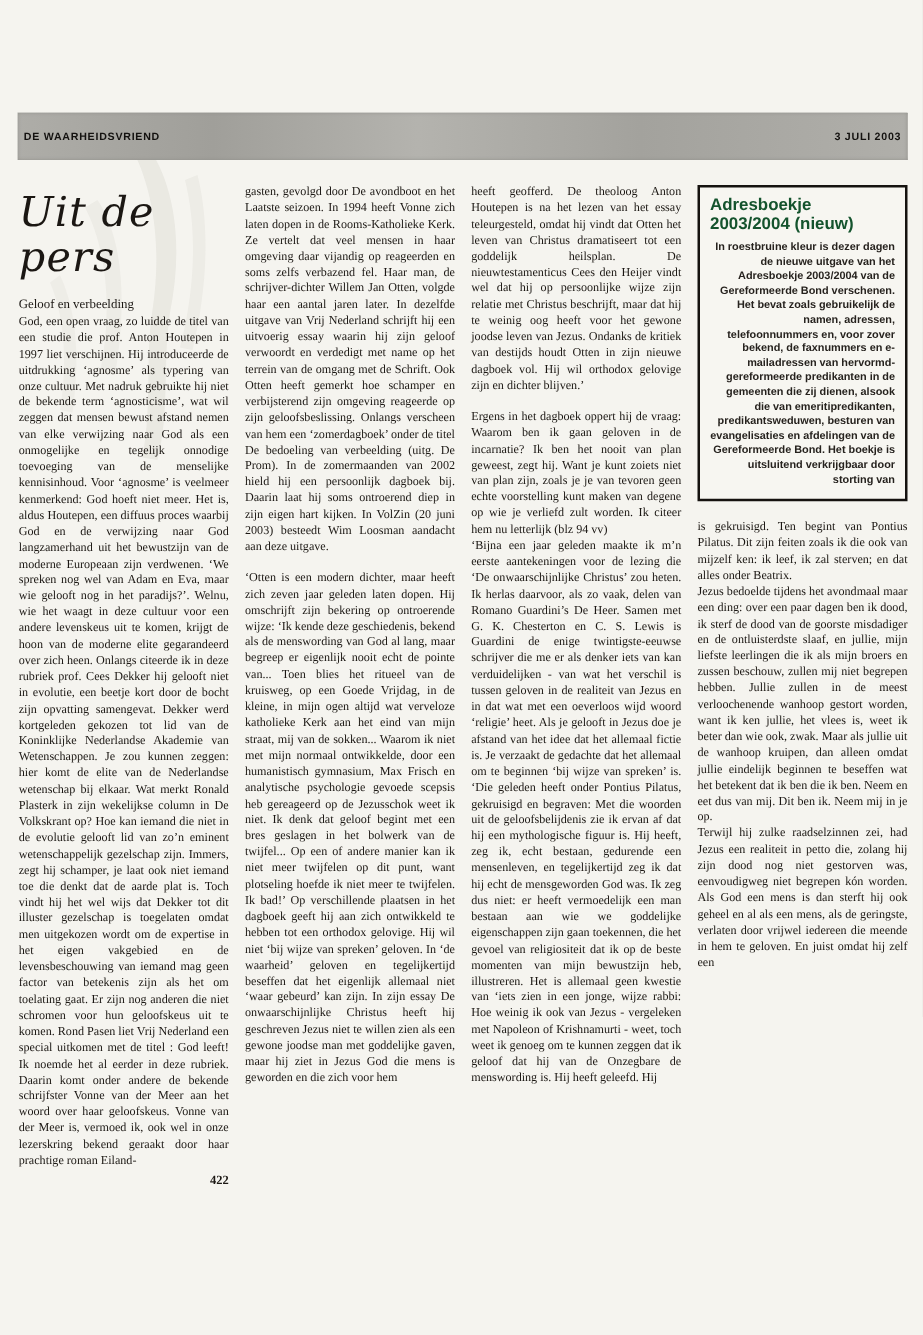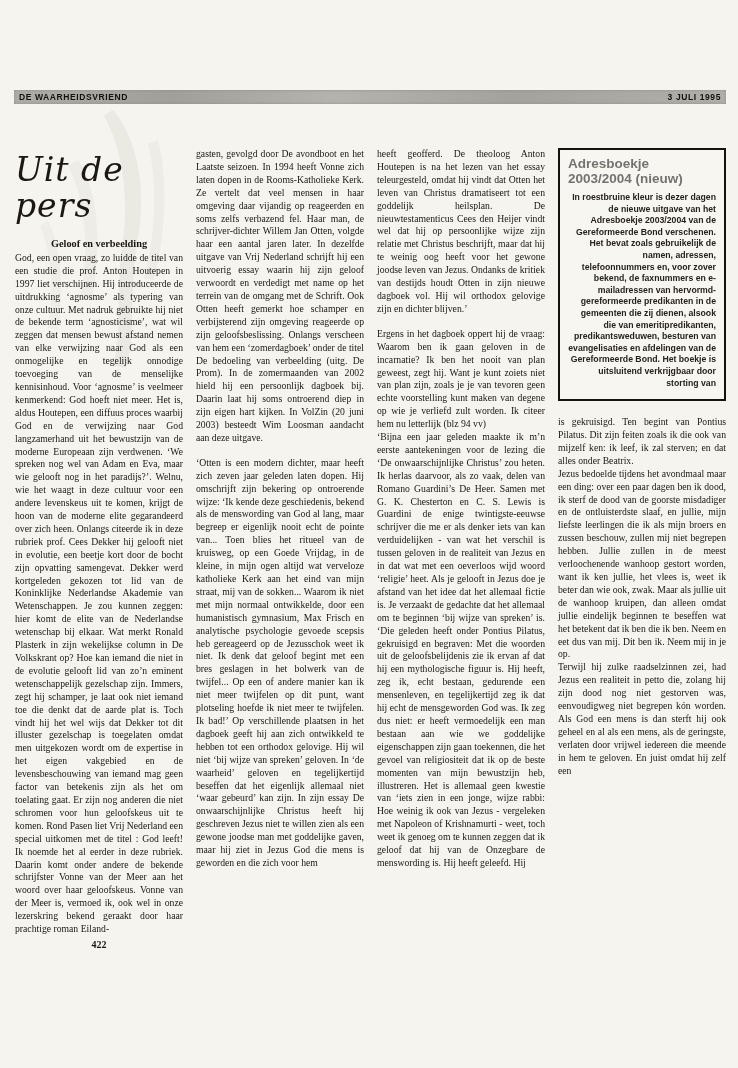--- a/index.html
+++ b/index.html
@@ -1,35 +1,35 @@
 <!DOCTYPE html>
 <html lang="nl"><head>
 <meta charset="utf-8">
 <style>
   html,body{margin:0;padding:0;background:#e9e8e3;}
   .page{position:relative;width:738px;height:1068px;background:#f5f4ef;overflow:hidden;
         font-family:"Liberation Serif",serif;color:#1b1713;}
   .header-strip{position:absolute;left:14px;right:12px;top:90px;height:14px;
-        display:flex;justify-content:space-between;align-items:center;padding:0 5px;
+        display:flex;justify-content:space-between;align-items:center;padding:12px 5px;
         background:linear-gradient(90deg,#aeada8 0%,#a09f9a 22%,#b4b3ae 45%,#a3a29d 70%,#b0afaa 100%);
         box-shadow:inset 0 0 3px #8f8e89;
         font-family:"Liberation Sans",sans-serif;font-size:8.5px;font-weight:bold;
         letter-spacing:.6px;color:#141210;}
   .col{position:absolute;top:124px;width:168px;font-size:9.7px;line-height:12.9px;
         text-align:justify;margin-top:24px;}
   .col1{left:15px}.col2{left:196px}.col3{left:377px}.col4{left:558px}
   .page-title{font-family:"DejaVu Serif",serif;font-style:italic;font-weight:normal;
         font-size:33px;line-height:36px;letter-spacing:1px;margin:4px 0 14px 0;text-align:left;}
-  .section-heading{font-size:10.3px;font-weight:bold;margin:0 0 1px 0;text-align:center;}
+  .section-heading{font-size:10.3px;font-weight:normal;margin:0 0 1px 0;text-align:left;}
   .col p{margin:0;}
   .col p.gap{margin-top:12px;}
-  .pagenum{font-weight:bold;font-size:10px;margin-top:3px;text-align:center;}
+  .pagenum{font-weight:bold;font-size:10px;margin-top:3px;text-align:right;}
   .adres-box{border:2.5px solid #15120f;background:#f7f6f1;padding:6px 8px 10px 8px;
         margin-bottom:15px;font-family:"Liberation Sans",sans-serif;text-align:left;}
-  .adres-box .box-title{font-size:13.5px;line-height:15px;font-weight:bold;margin:0 0 6px 0;color:#737373;}
+  .adres-box .box-title{font-size:13.5px;line-height:15px;font-weight:bold;margin:0 0 6px 0;color:#14532d;}
   .adres-box p{font-size:8.7px;line-height:11.6px;font-weight:bold;color:#26221e;margin:0;text-align:right;}
   .adres-box p.bullet{padding-left:7px;text-indent:-7px;margin-top:2px;}
   .adres-box p.bullet2{margin-top:2px;}
   .watermark{position:absolute;left:18px;top:100px;pointer-events:none;opacity:.55;}
 </style>
 </head>
 <body>
 
 <div class="page">
 
@@ -37,21 +37,21 @@
     <g fill="#d7d5cd">
       <path d="M95 10 C120 40 130 90 118 150 C112 190 118 230 108 268 L96 266 C104 222 98 185 104 148 C112 95 104 48 86 16 Z" opacity="0.7"></path>
       <path d="M60 60 C80 90 84 140 74 200 L62 198 C72 150 68 100 50 66 Z" opacity="0.5"></path>
       <path d="M140 40 C150 80 148 130 136 180 L126 178 C138 132 140 84 130 44 Z" opacity="0.5"></path>
       <path d="M30 120 C44 150 46 190 40 230 L30 228 C36 192 34 154 22 126 Z" opacity="0.4"></path>
     </g>
   </svg>
 
   <div class="header-strip">
     <span>DE WAARHEIDSVRIEND</span>
-    <span>3 JULI 1995</span>
+    <span>3 JULI 2003</span>
   </div>
 
   <div class="col col1">
     <h1 class="page-title">Uit de pers</h1>
     <h2 class="section-heading">Geloof en verbeelding</h2>
     <p>God, een open vraag, zo luidde de titel van een studie die prof. Anton Houtepen in 1997 liet verschijnen. Hij introduceerde de uitdrukking ‘agnosme’ als typering van onze cultuur. Met nadruk gebruikte hij niet de bekende term ‘agnosticisme’, wat wil zeggen dat mensen bewust afstand nemen van elke verwijzing naar God als een onmogelijke en tegelijk onnodige toevoeging van de menselijke kennisinhoud. Voor ‘agnosme’ is veelmeer kenmerkend: God hoeft niet meer. Het is, aldus Houtepen, een diffuus proces waarbij God en de verwijzing naar God langzamerhand uit het bewustzijn van de moderne Europeaan zijn verdwenen. ‘We spreken nog wel van Adam en Eva, maar wie gelooft nog in het paradijs?’. Welnu, wie het waagt in deze cultuur voor een andere levenskeus uit te komen, krijgt de hoon van de moderne elite gegarandeerd over zich heen. Onlangs citeerde ik in deze rubriek prof. Cees Dekker hij gelooft niet in evolutie, een beetje kort door de bocht zijn opvatting samengevat. Dekker werd kortgeleden gekozen tot lid van de Koninklijke Nederlandse Akademie van Wetenschappen. Je zou kunnen zeggen: hier komt de elite van de Nederlandse wetenschap bij elkaar. Wat merkt Ronald Plasterk in zijn wekelijkse column in De Volkskrant op? Hoe kan iemand die niet in de evolutie gelooft lid van zo’n eminent wetenschappelijk gezelschap zijn. Immers, zegt hij schamper, je laat ook niet iemand toe die denkt dat de aarde plat is. Toch vindt hij het wel wijs dat Dekker tot dit illuster gezelschap is toegelaten omdat men uitgekozen wordt om de expertise in het eigen vakgebied en de levensbeschouwing van iemand mag geen factor van betekenis zijn als het om toelating gaat. Er zijn nog anderen die niet schromen voor hun geloofskeus uit te komen. Rond Pasen liet Vrij Nederland een special uitkomen met de titel : God leeft! Ik noemde het al eerder in deze rubriek. Daarin komt onder andere de bekende schrijfster Vonne van der Meer aan het woord over haar geloofskeus. Vonne van der Meer is, vermoed ik, ook wel in onze lezerskring bekend geraakt door haar prachtige roman Eiland-</p>
     <div class="pagenum">422</div>
   </div>
 
   <div class="col col2">

